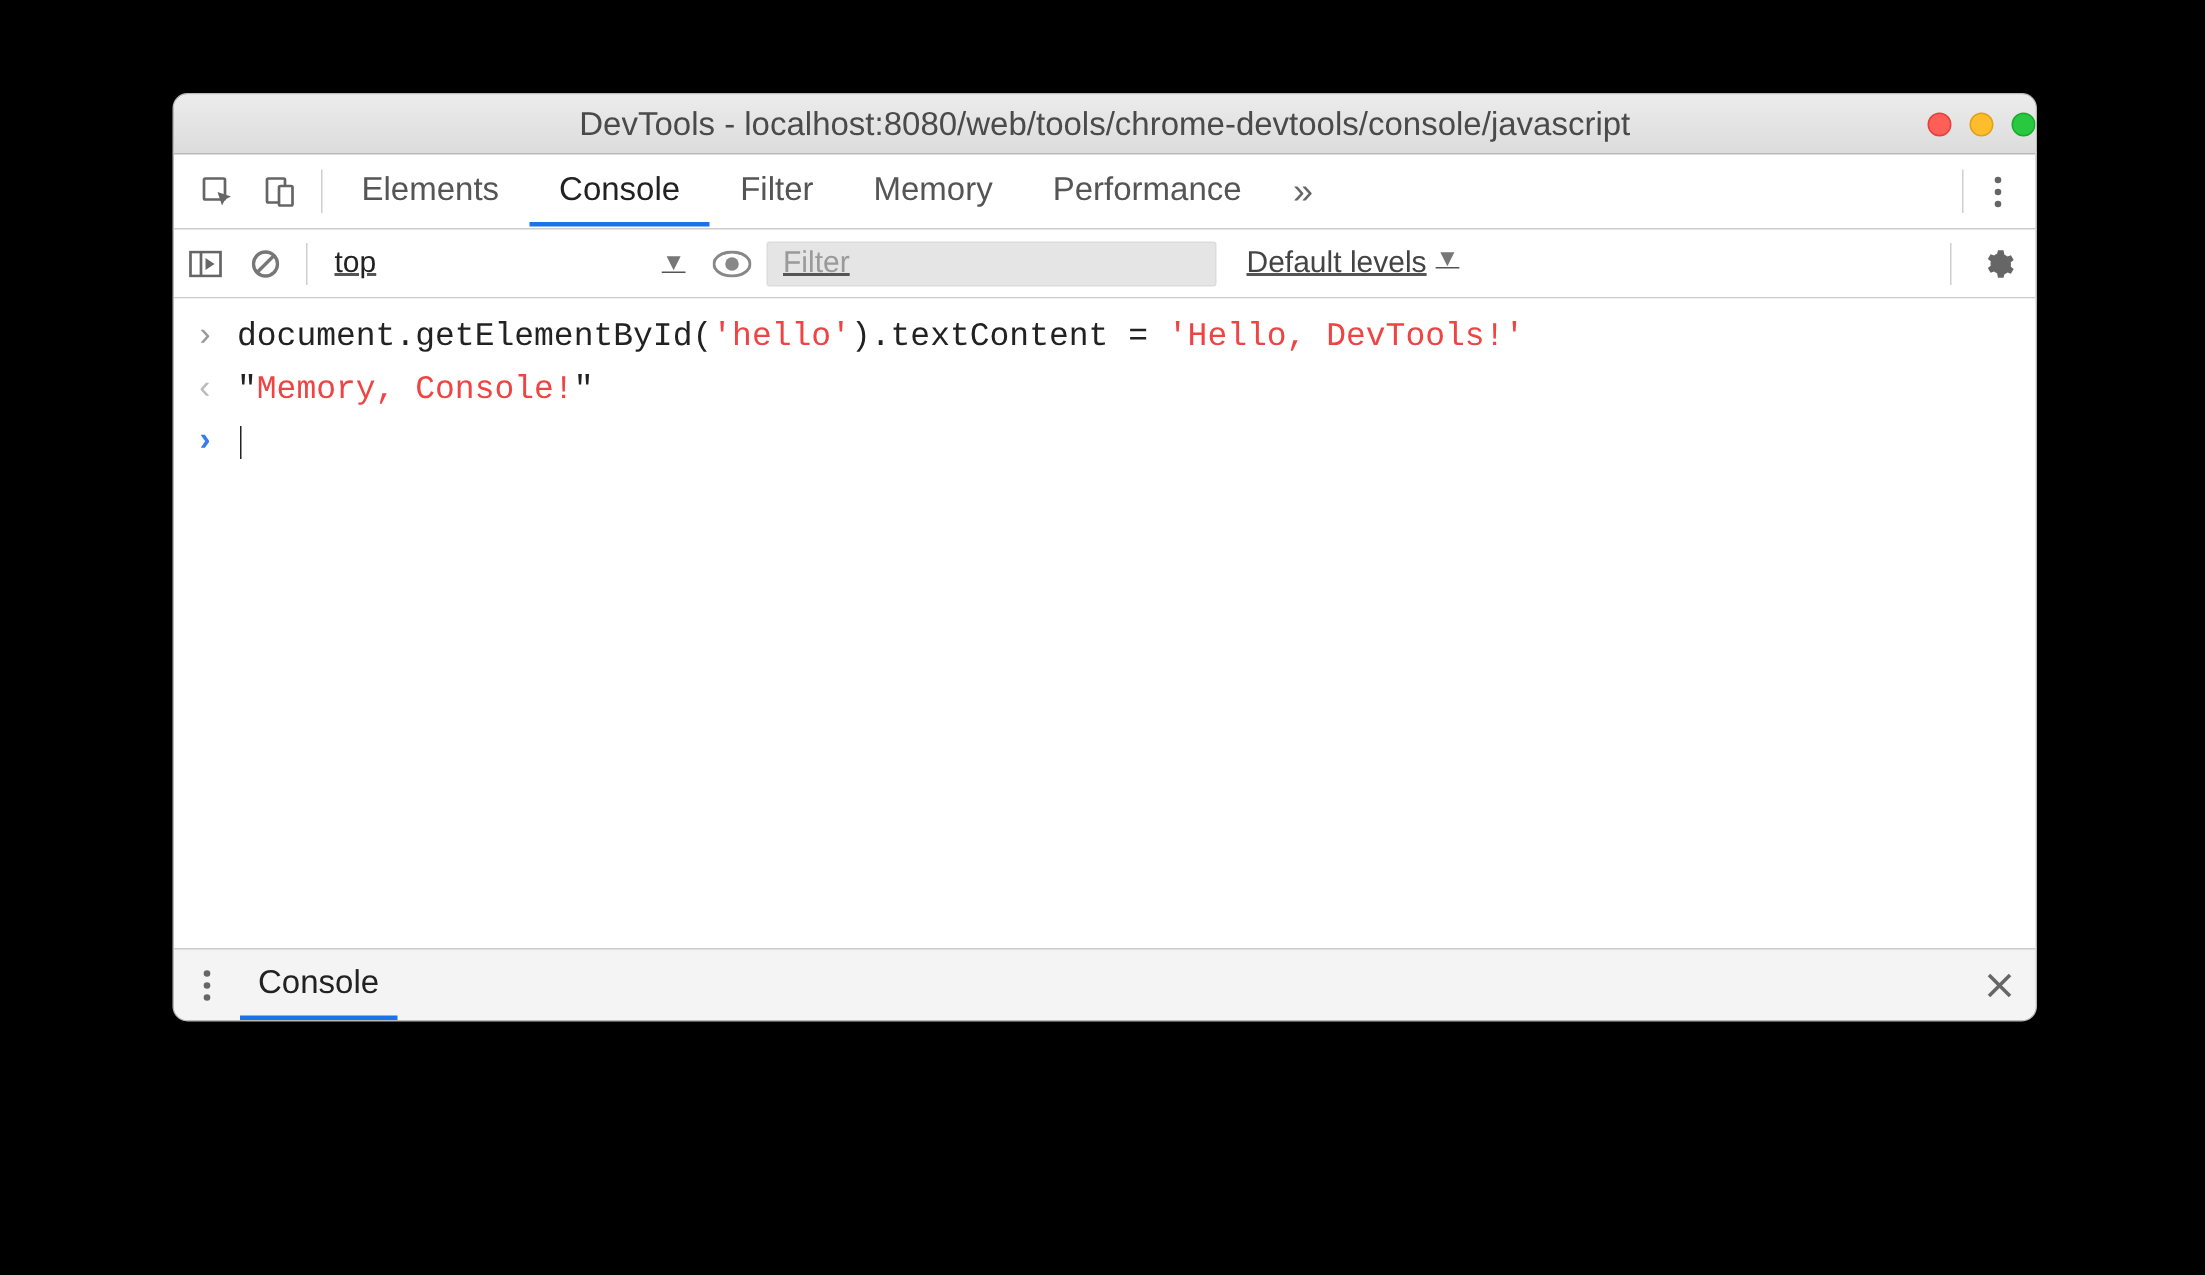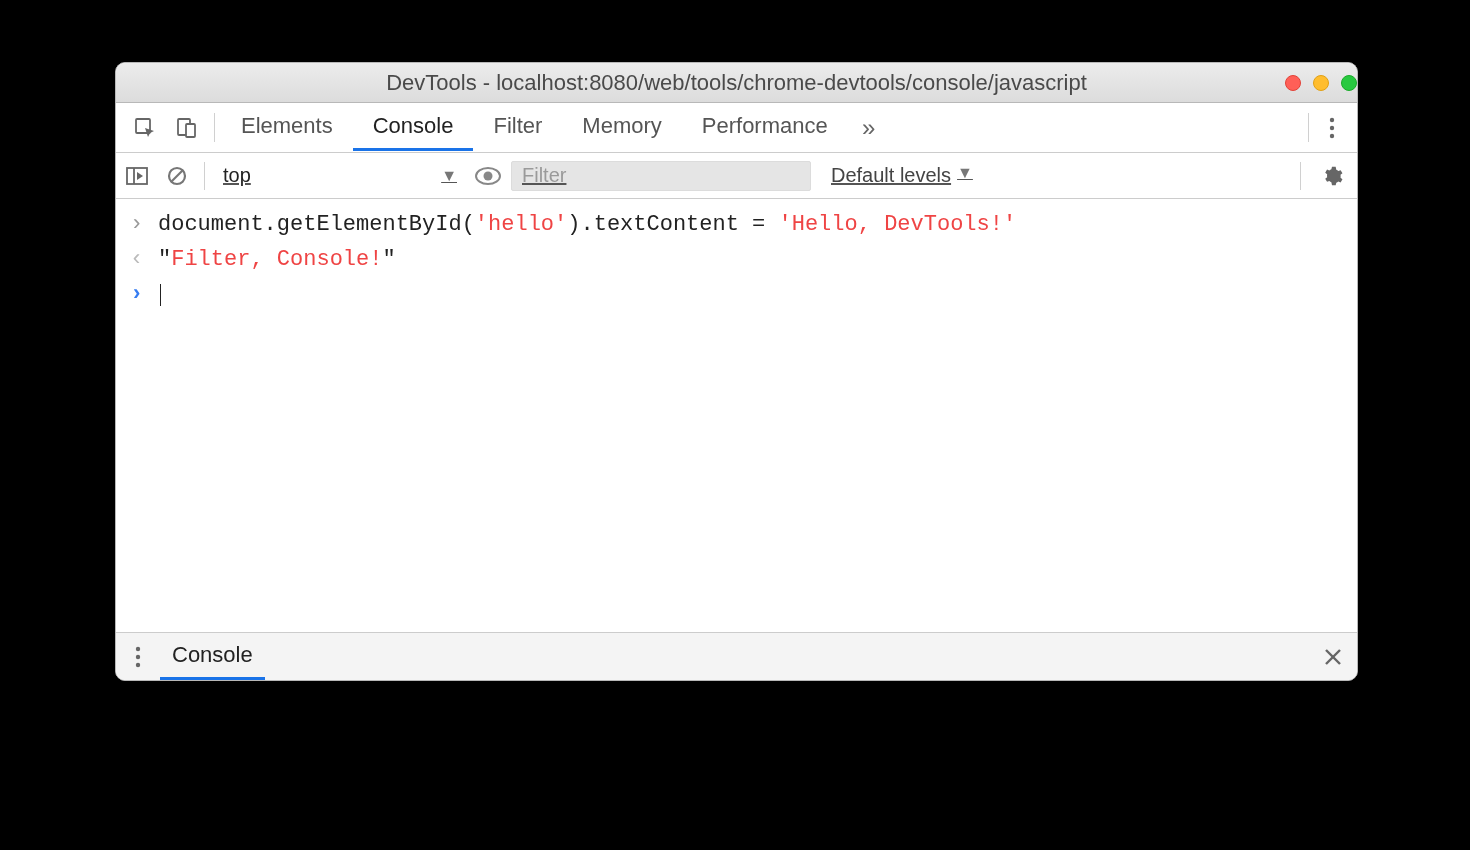--- a/index.html
+++ b/index.html
@@ -231,21 +231,21 @@
     </div>
   </div>
 
   <div class="console-body" id="console-body">
       <div class="row">
         <div class="gutter" style="color: rgb(154, 154, 154);">›</div>
         <div class="code"><span class="tok-plain">document.getElementById(</span><span class="tok-str">'hello'</span><span class="tok-plain">).textContent = </span><span class="tok-str">'Hello, DevTools!'</span></div>
       </div>
       <div class="row">
         <div class="gutter" style="color: rgb(187, 187, 187);">‹</div>
-        <div class="code"><span class="tok-quote">"</span><span class="tok-str">Filter, Console!</span><span class="tok-quote">"</span></div>
+        <div class="code"><span class="tok-quote">"</span><span class="tok-str">Memory, Console!</span><span class="tok-quote">"</span></div>
       </div>
       <div class="row">
         <div class="gutter blue">›</div>
         <div class="code"><span class="cursor"></span></div>
       </div>
     </div>
 
   <div class="drawer">
     <div class="drawer-kebab">
       <svg width="6" height="22" viewBox="0 0 6 22">

